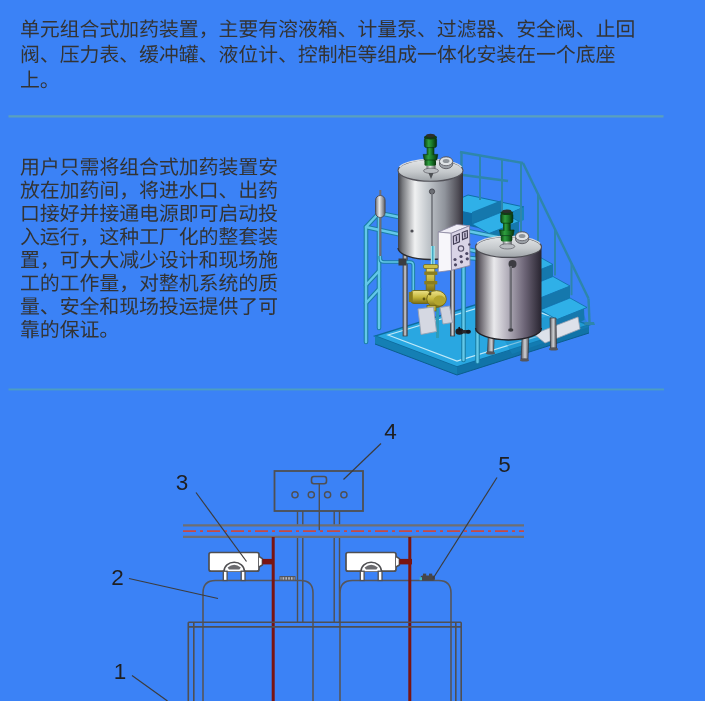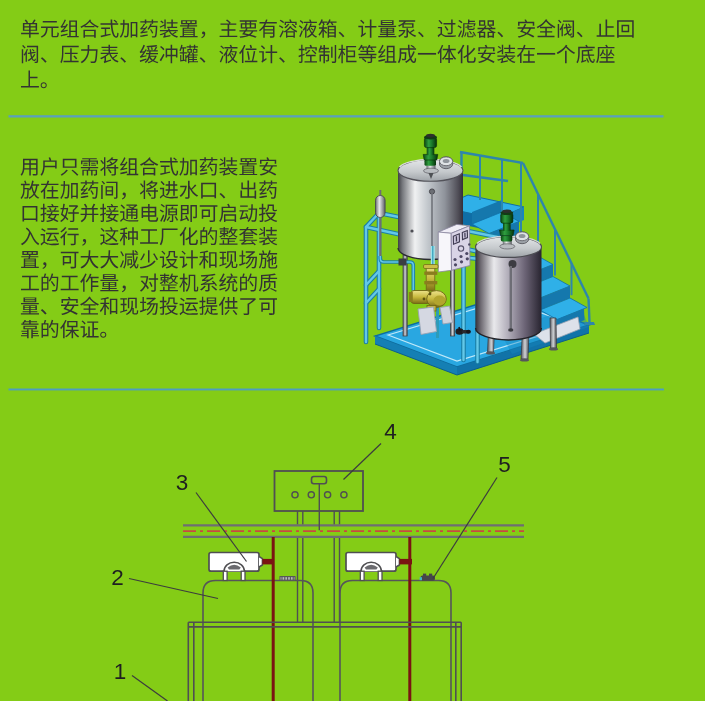--- a/index.html
+++ b/index.html
@@ -1,18 +1,18 @@
 <!DOCTYPE html>
 <html><head>
 <meta charset="utf-8">
 <style>
   html,body { margin:0; padding:0; background:#ffffff; }
   #stage {
     position:relative; width:705px; height:701px; overflow:hidden;
-    background:#84cc16; font-family:"Liberation Sans","DejaVu Sans",sans-serif;
+    background:#3b82f6; font-family:"Liberation Sans","DejaVu Sans",sans-serif;
   }
   #scene { position:absolute; left:0; top:0; }
   .ghost-line {
     position:absolute; white-space:pre; color:transparent;
     font-size:19.85px; line-height:23.2px; letter-spacing:0;
     pointer-events:none; z-index:2;
   }
   .callout {
     position:absolute; transform:translate(-50%,-50%);
     font-size:22.5px; color:#1f1f21; z-index:3;

